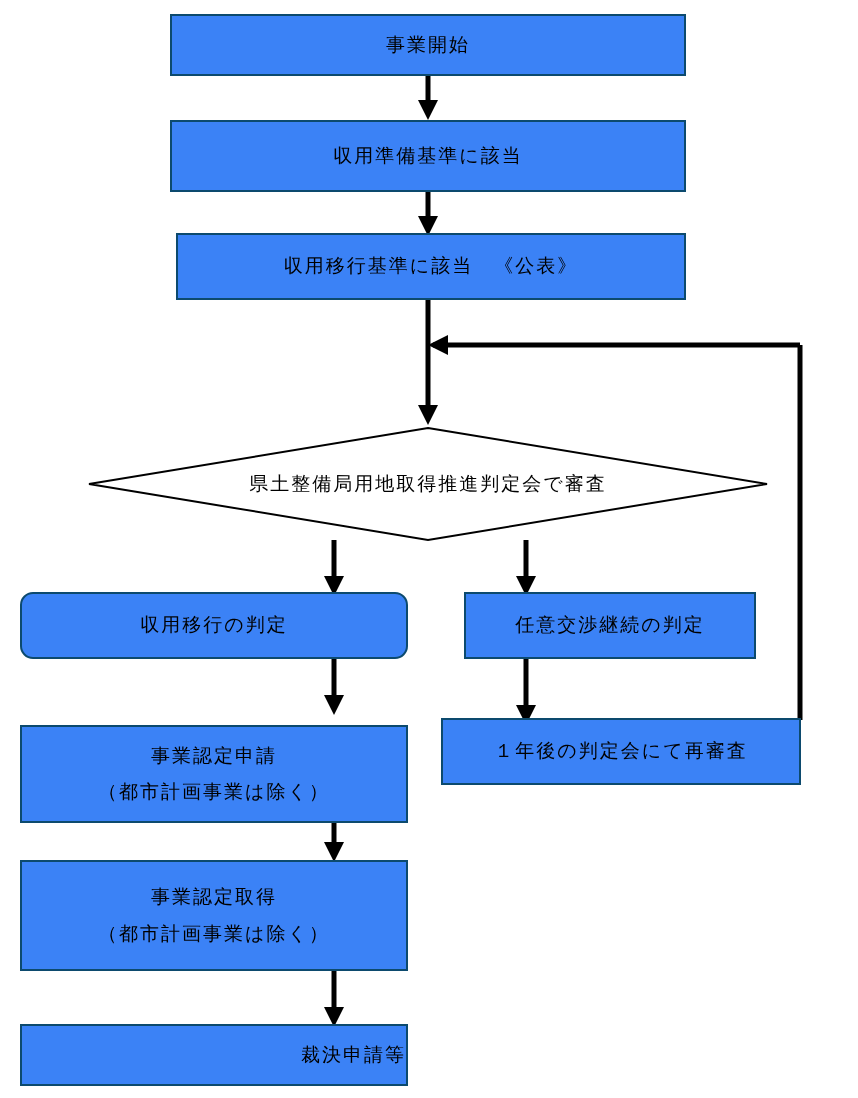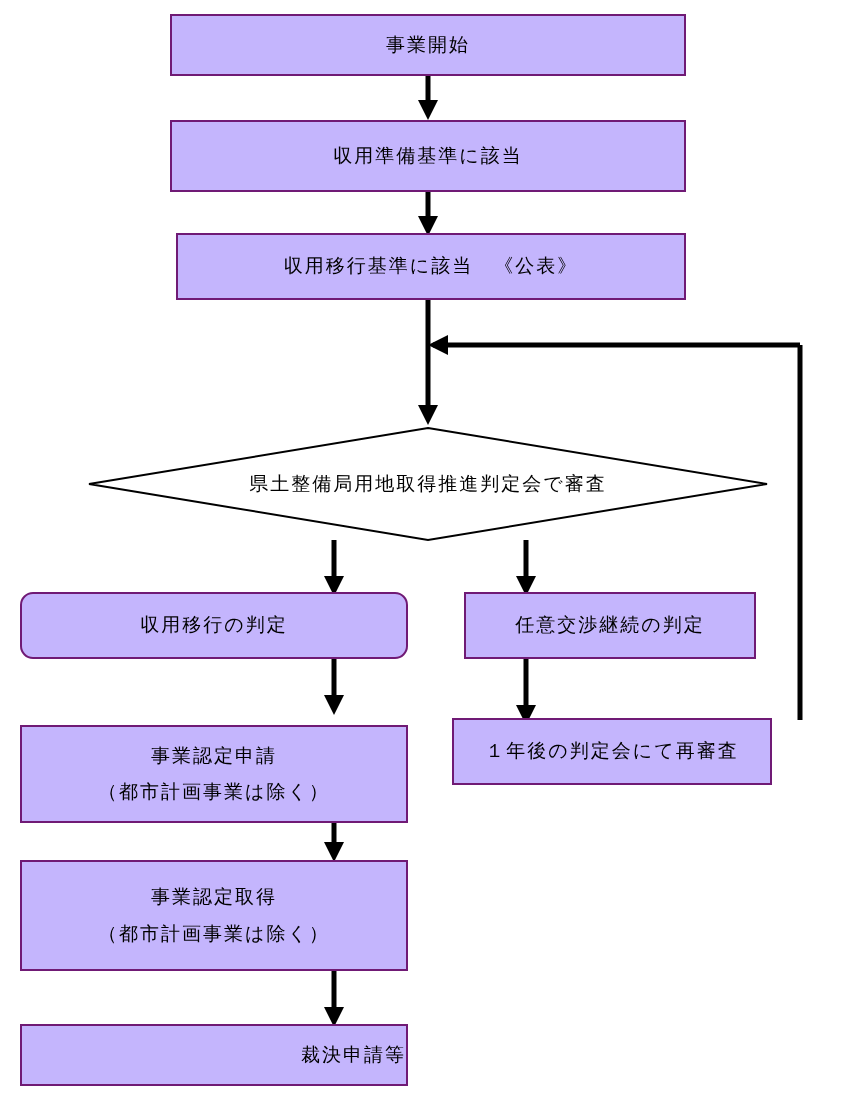--- a/index.html
+++ b/index.html
@@ -14,22 +14,22 @@
   #flow-root {
     position: relative;
     width: 858px;
     height: 1098px;
     overflow: hidden;
     background: #ffffff;
   }
   .node {
     position: absolute;
     box-sizing: border-box;
-    border: 2px solid #701a75;
-    background: #c4b5fd;
+    border: 2px solid #0c4a6e;
+    background: #3b82f6;
     display: flex;
     flex-direction: column;
     align-items: center;
     justify-content: center;
     text-align: center;
     font-size: 19px;
     letter-spacing: 2px;
     line-height: 1.9;
   }
   .node .line2 {
@@ -132,21 +132,21 @@
   </div>
 
   <div class="node" style="left:20px; top:592px; width:388px; height:67px;border-radius:13px;">
     <span>収用移行の判定</span>
   </div>
 
   <div class="node" style="left:464px; top:592px; width:292px; height:67px;">
     <span>任意交渉継続の判定</span>
   </div>
 
-  <div class="node" style="left:452px; top:718px; width:320px; height:67px;">
+  <div class="node" style="left:441px; top:718px; width:360px; height:67px;">
     <span>１年後の判定会にて再審査</span>
   </div>
 
   <div class="node" style="left:20px; top:725px; width:388px; height:98px;">
     <span>事業認定申請</span>
     <span class="line2">（都市計画事業は除く）</span>
   </div>
 
   <div class="node" style="left:20px; top:860px; width:388px; height:111px;">
     <span>事業認定取得</span>

